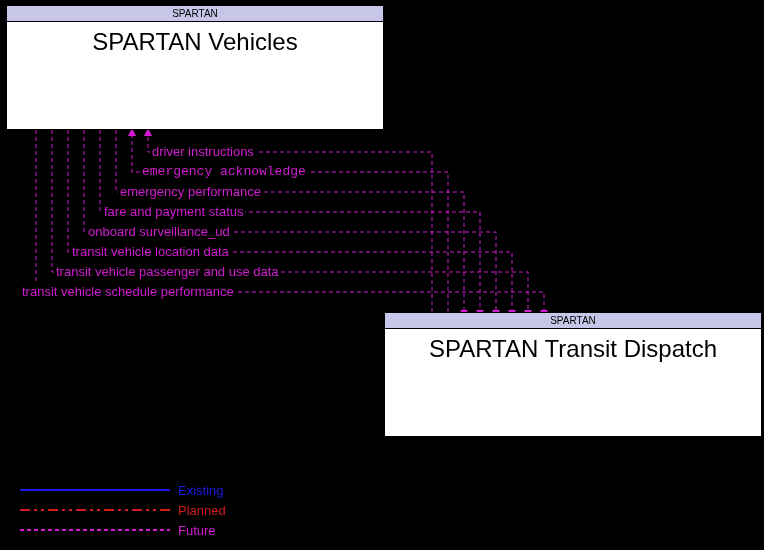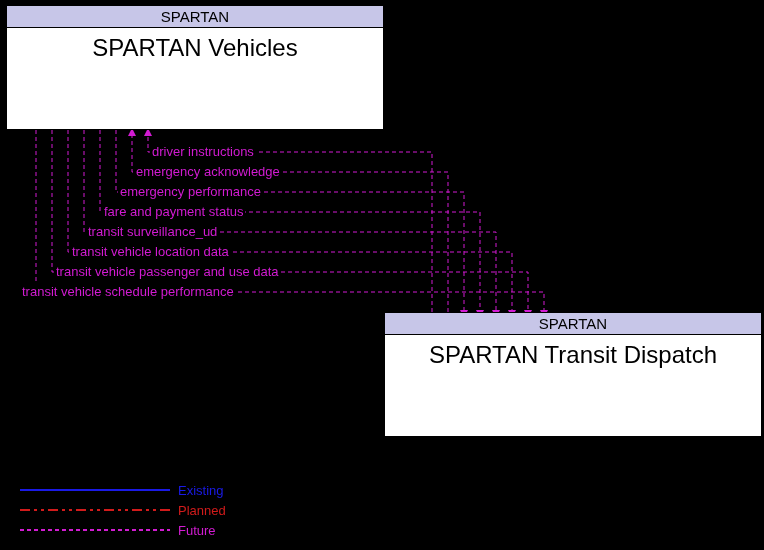--- a/index.html
+++ b/index.html
@@ -15,21 +15,21 @@
   .node {
     position: absolute;
     background: #fff;
     border: 1px solid #000;
     box-sizing: border-box;
   }
   .node-header {
     background: #c7c6e8;
     border-bottom: 1px solid #000;
     text-align: center;
-    font-size: 15px;
+    font-size: 10px;
     padding: 2px 0 2px 0;
     color: #000;
     box-sizing: border-box;
   }
   .node-body {
     text-align: center;
     font-size: 24px;
     padding: 6px 4px 0 4px;
     color: #000;
   }
@@ -100,24 +100,24 @@
   <div class="node-header">SPARTAN</div>
   <div class="node-body">SPARTAN Vehicles</div>
 </div>
 
 <div class="node" style="left:384px; top:312px; width:378px; height:125px;">
   <div class="node-header">SPARTAN</div>
   <div class="node-body">SPARTAN Transit Dispatch</div>
 </div>
 
 <div class="flow-label" style="left:150px; top:144px;text-align:center;">driver instructions</div>
-<div class="flow-label" style="left:134px; top:164px;">emergency acknowledge</div>
+<div class="flow-label" style="left:140px; top:164px;font-family:Liberation Mono, monospace;">emergency acknowledge</div>
 <div class="flow-label" style="left:118px; top:184px;">emergency performance</div>
 <div class="flow-label" style="left:102px; top:204px;">fare and payment status</div>
-<div class="flow-label" style="left:86px; top:224px;">transit surveillance_ud</div>
+<div class="flow-label" style="left:86px; top:224px;">onboard surveillance_ud</div>
 <div class="flow-label" style="left:70px; top:244px;">transit vehicle location data</div>
 <div class="flow-label" style="left:54px; top:264px;">transit vehicle passenger and use data</div>
 <div class="flow-label" style="left:20px; top:284px;">transit vehicle schedule performance</div>
 
 <div class="legend">
   <div class="legend-row">
     <div class="legend-line-wrap">
       <svg width="150" height="20">
         <line x1="0" y1="10" x2="150" y2="10" stroke="#1a1ae6" stroke-width="2"></line>
       </svg>

